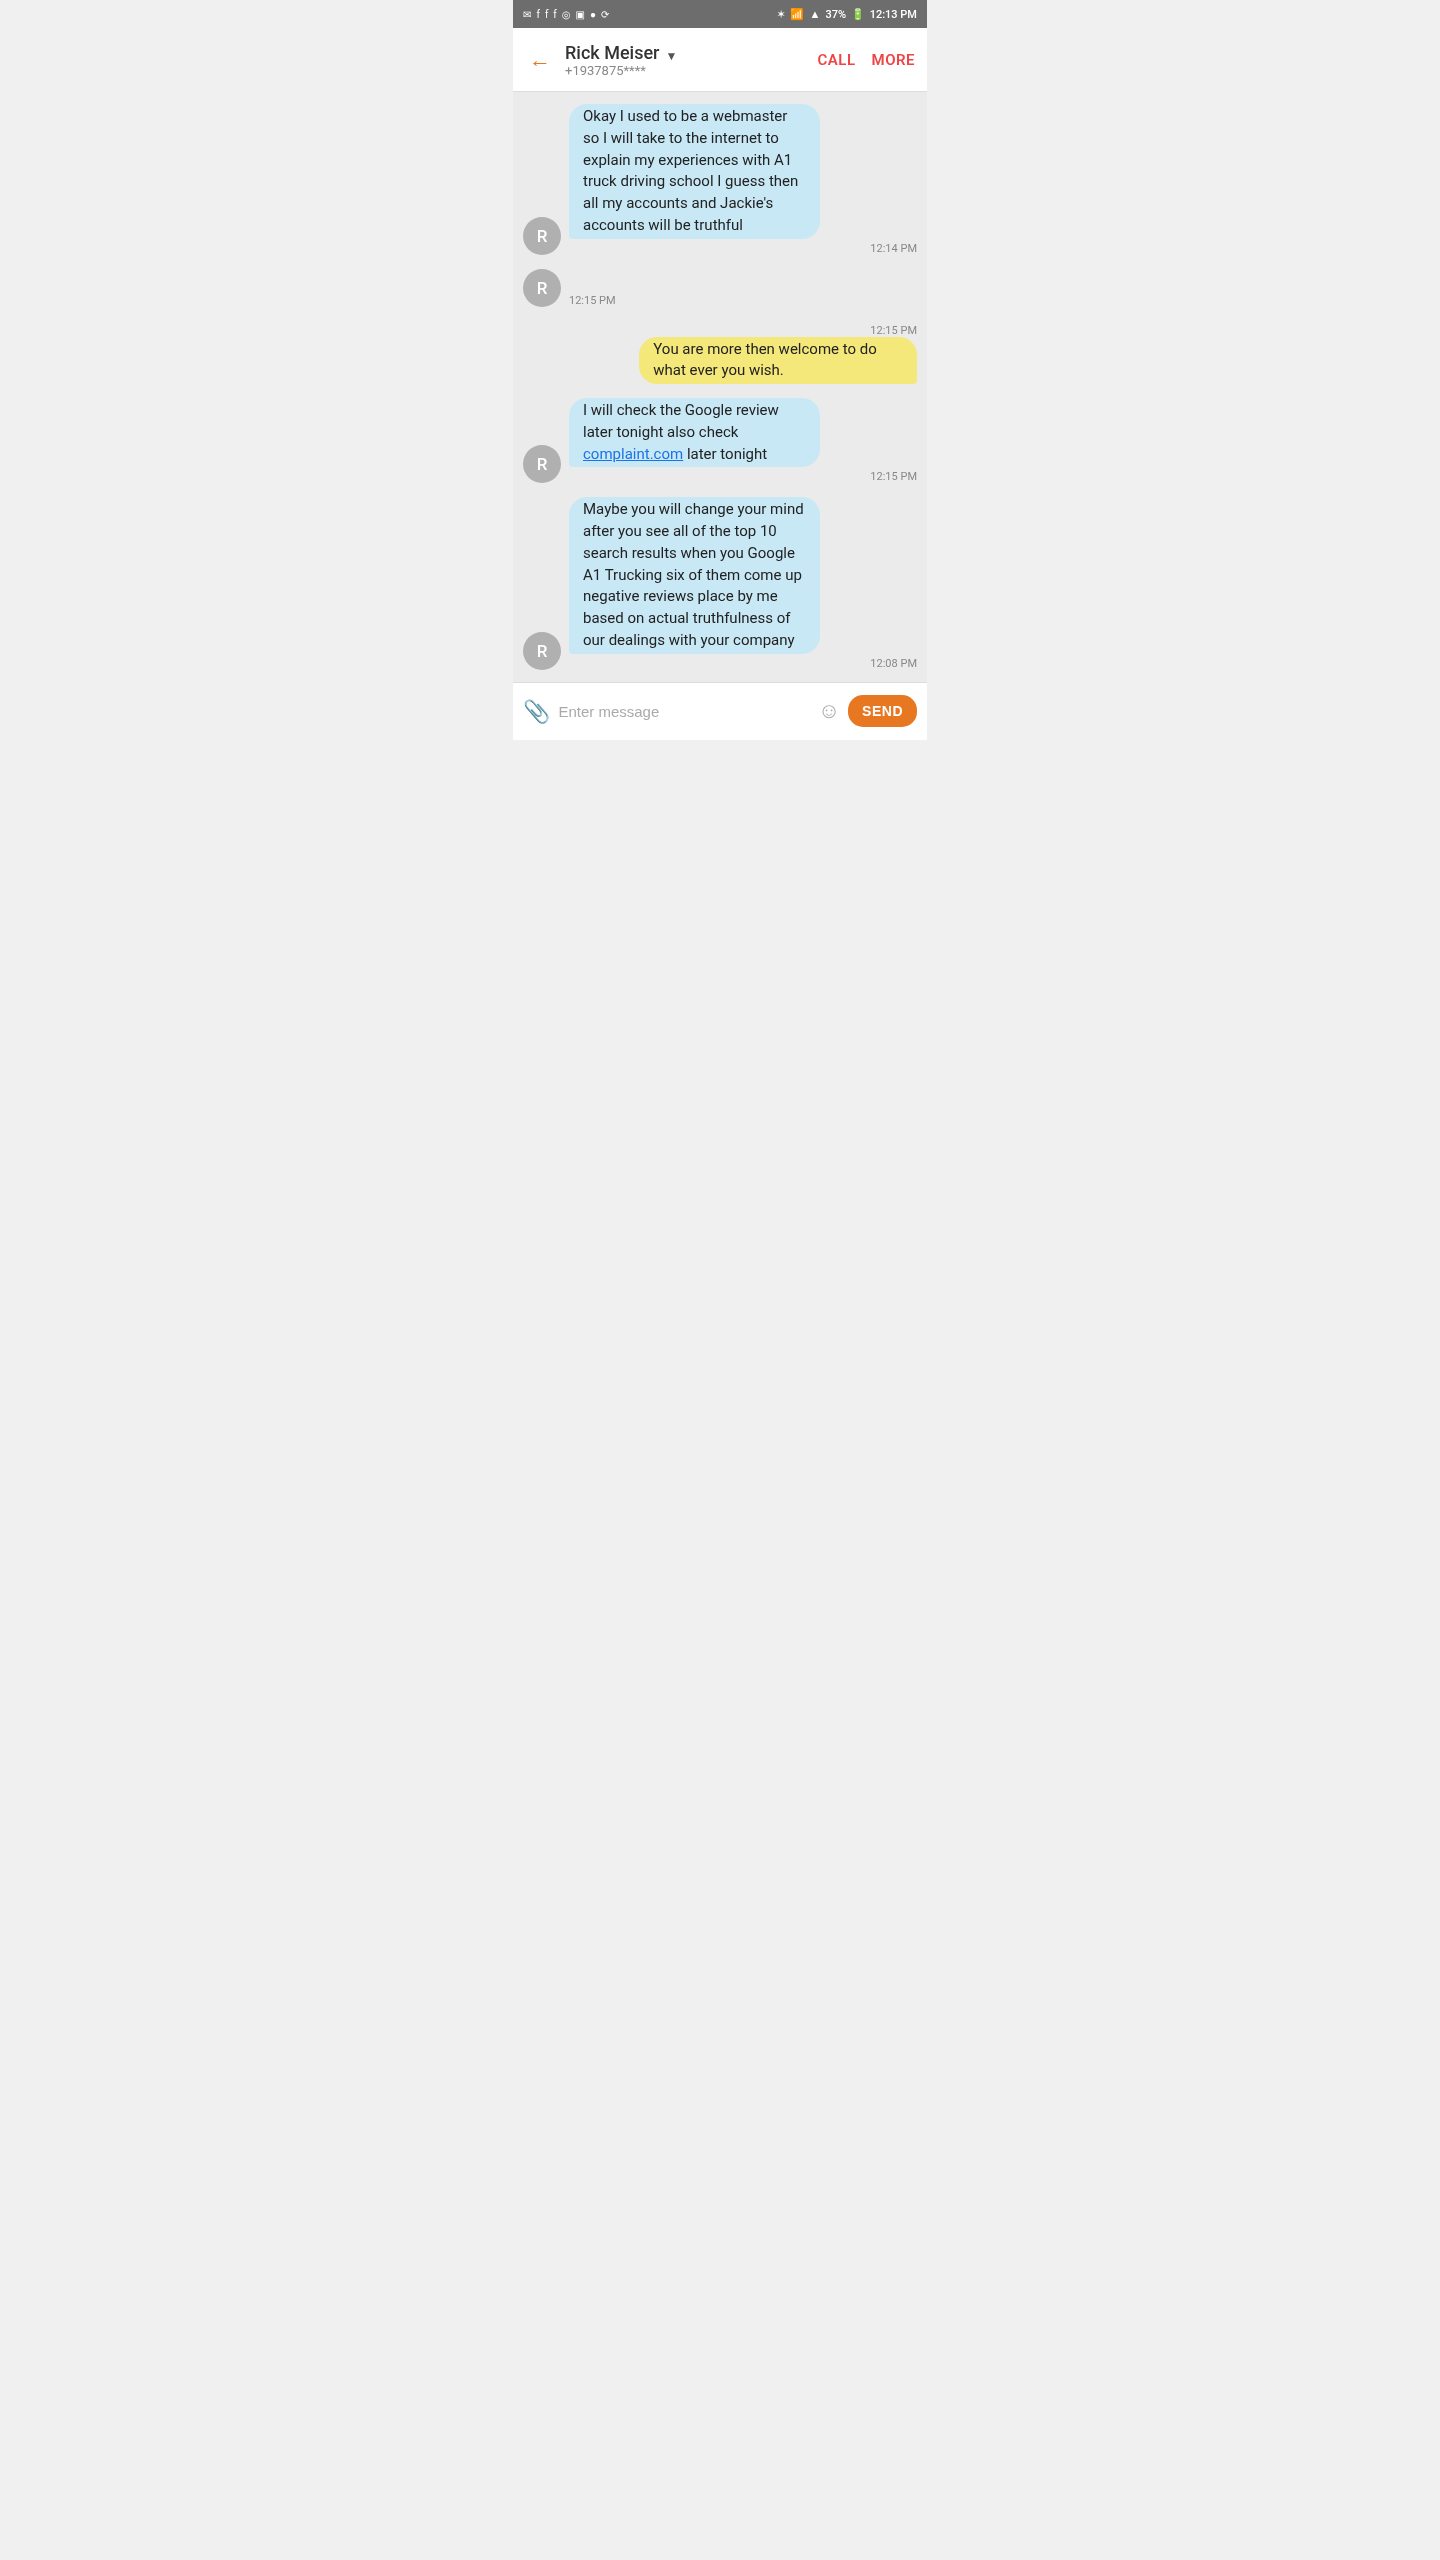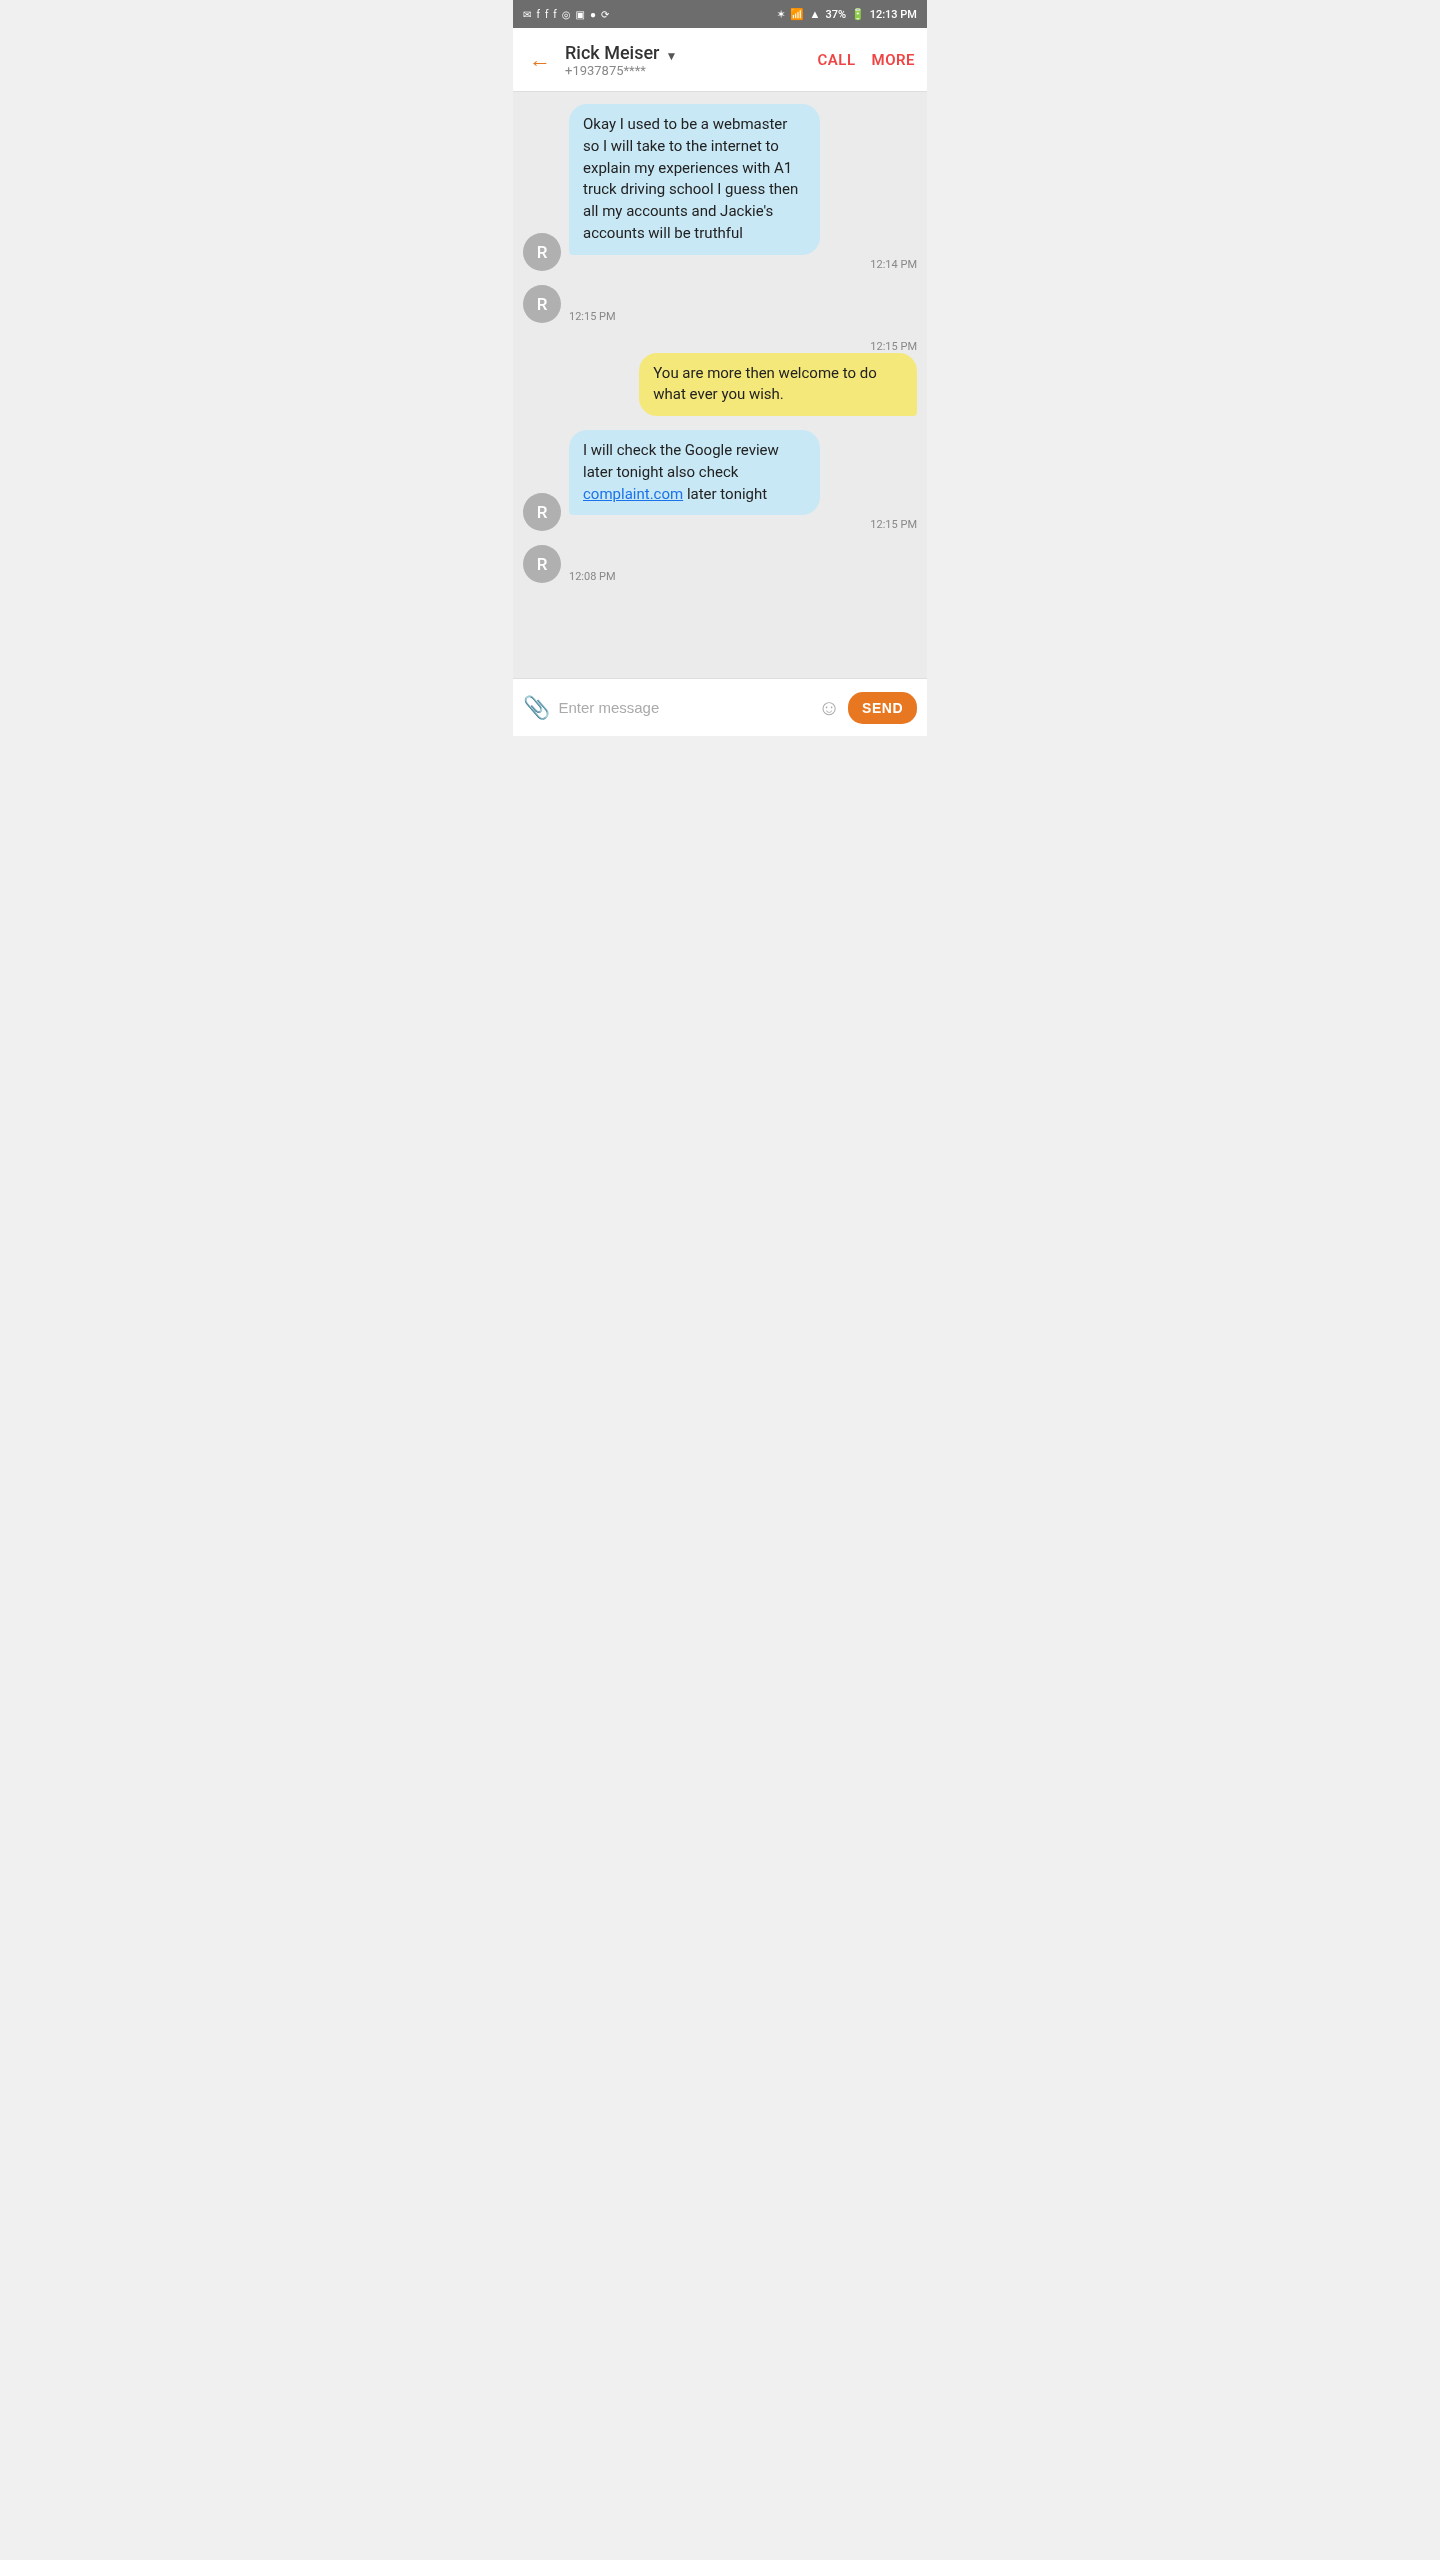--- a/index.html
+++ b/index.html
@@ -123,21 +123,21 @@
       color: #fff;
       font-size: 17px;
       font-weight: 500;
       flex-shrink: 0;
       align-self: flex-end;
     }
 
     
     .bubble {
       max-width: 72%;
-      padding: 10px 14px;
+      padding: 2px 14px;
       border-radius: 18px;
       font-size: 15px;
       line-height: 1.45;
       color: #222;
       position: relative;
     }
     .bubble.received {
       background: #c9e8f5;
       border-bottom-left-radius: 4px;
     }
@@ -278,20 +278,21 @@
     <div class="msg-row received">
       <div class="avatar">R</div>
       <div class="received-content">
         <div class="bubble received">I will check the Google review later tonight also check <a href="#">complaint.com</a> later tonight</div>
         <div class="timestamp">12:15 PM</div>
       </div>
     </div>
     <div class="msg-row received">
       <div class="avatar">R</div>
       <div class="received-content">
+        <div class="bubble received">Maybe you will change your mind after you see all of the top 10 search results when you Google A1 Trucking six of them come up negative reviews place by me based on actual truthfulness of our dealings with your company</div>
         <div class="timestamp">12:08 PM</div>
       </div>
     </div>
   </div>
 
 <div class="input-bar">
   <span class="attach-icon">📎</span>
   <input class="message-input" type="text" placeholder="Enter message" style="">
   <span class="emoji-icon">☺</span>
   <button class="send-btn">SEND</button>

